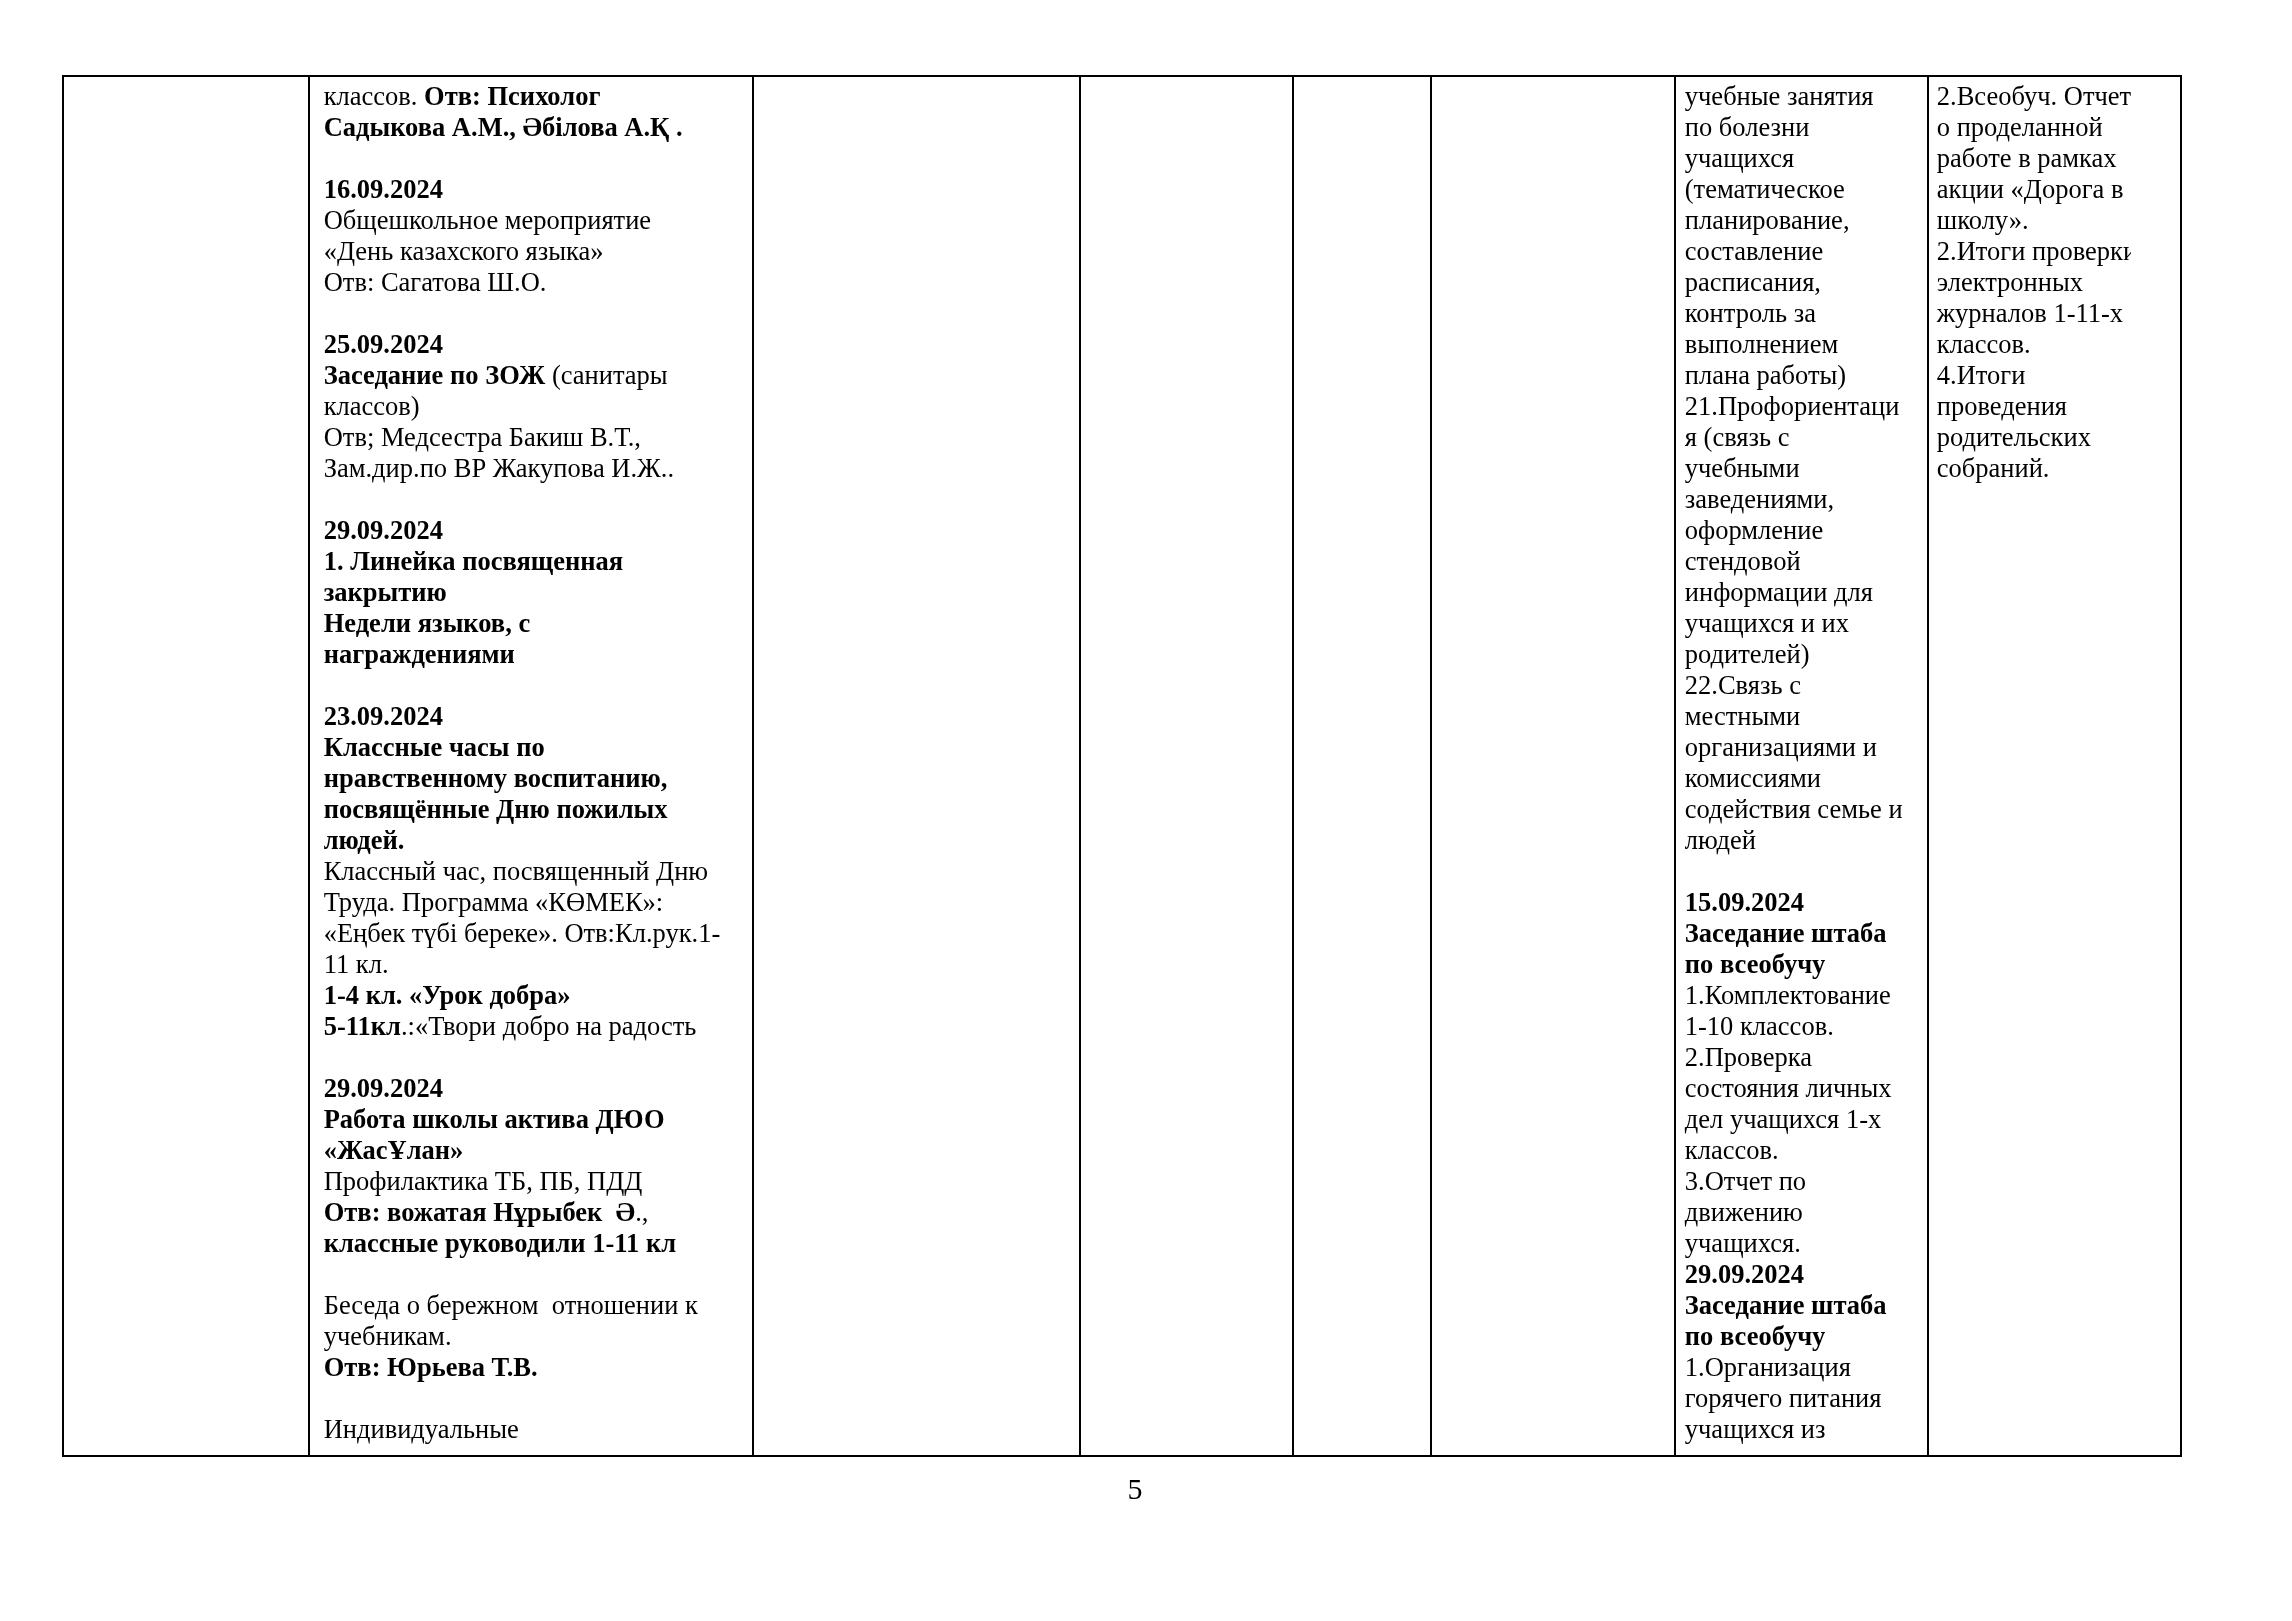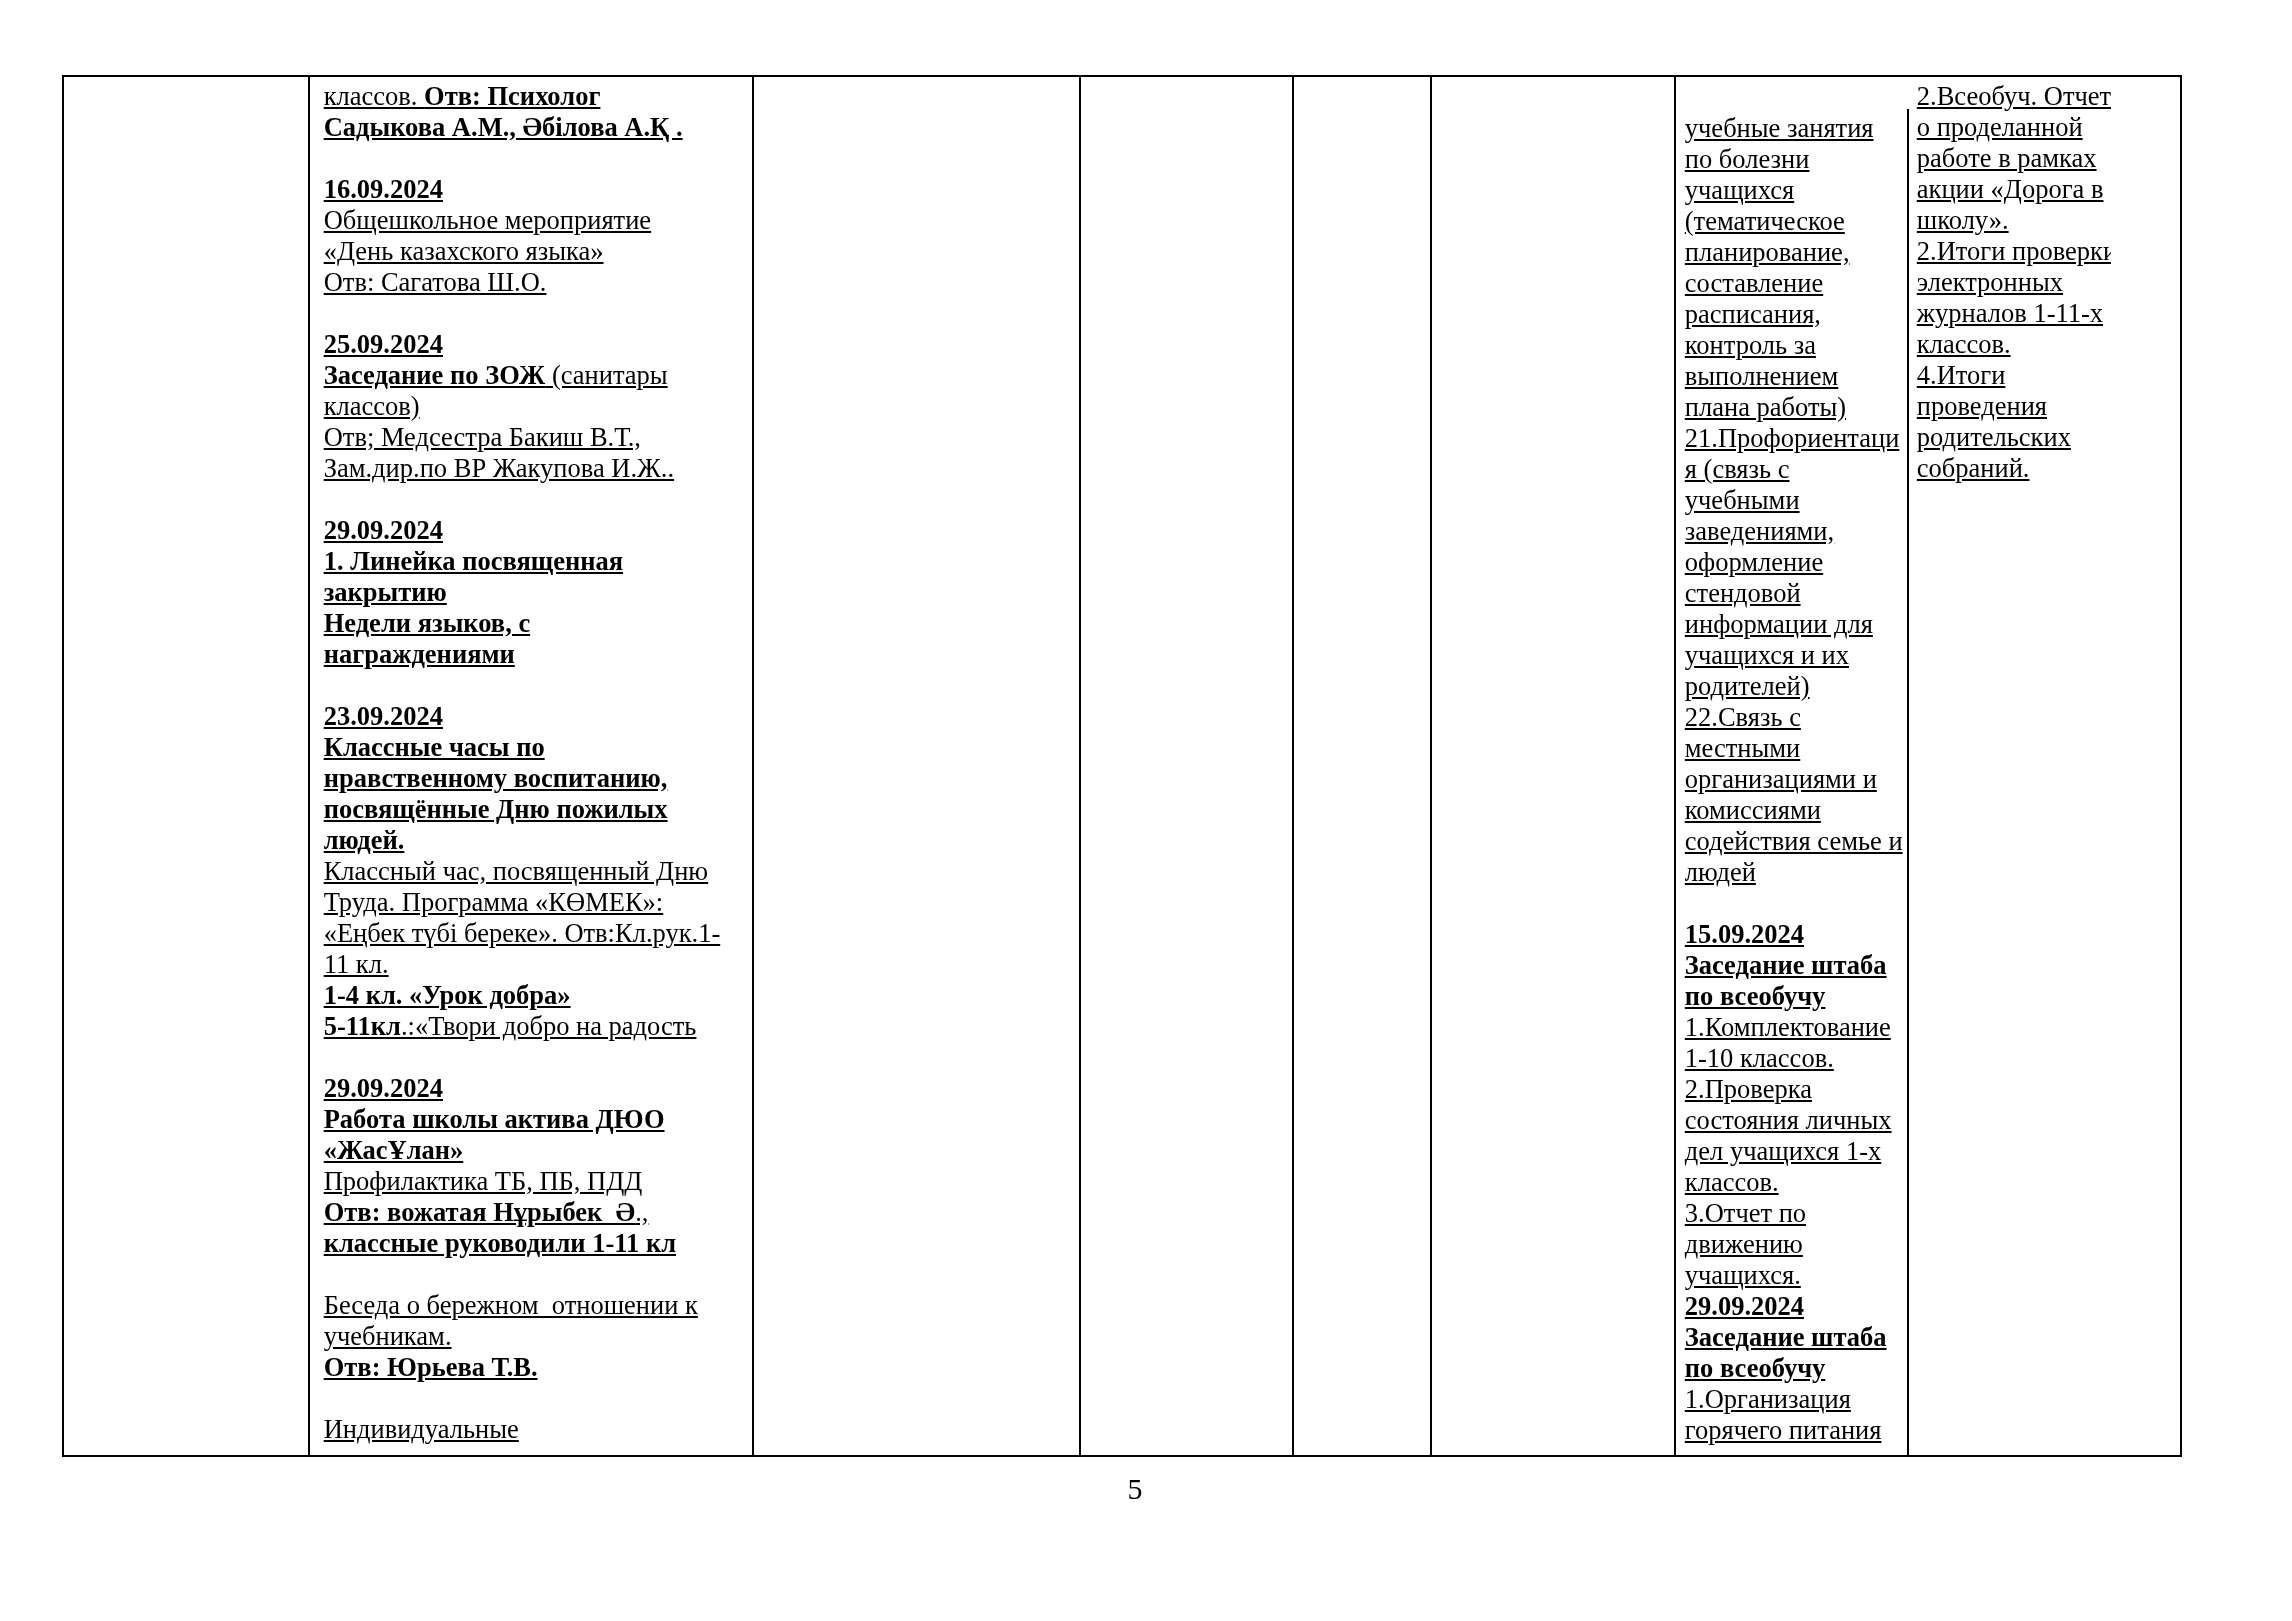--- a/index.html
+++ b/index.html
@@ -16,30 +16,29 @@
     width:2120px;height:1382px;
     box-sizing:border-box;
     border:2px solid #000;
     display:flex;
   }
   .cell{
     box-sizing:border-box;
     border-right:2px solid #000;
     overflow:hidden;
     padding-top:3.9px;
-    text-decoration:underline;
   }
   .cell:last-child{border-right:none;}
   .c1{width:246px;}
   .c2{width:444px;padding-left:13.7px;padding-right:2.9px;}
   .c3{width:327px;}
   .c4{width:213px;}
   .c5{width:138px;}
   .c6{width:244px;}
-  .c7{width:233px;padding-left:8.8px;padding-right:16px;margin-top:32px;}
+  .c7{width:253px;padding-left:8.8px;padding-right:16px;}
   .c8{width:202px;padding-left:7.8px;padding-right:4px;}
   .line{
     font-size:26.5px;
     line-height:31px;
     min-height:31px;
     white-space:pre;
   }
   .line.center{}
   .b{font-weight:bold;}
   .pagenum{

